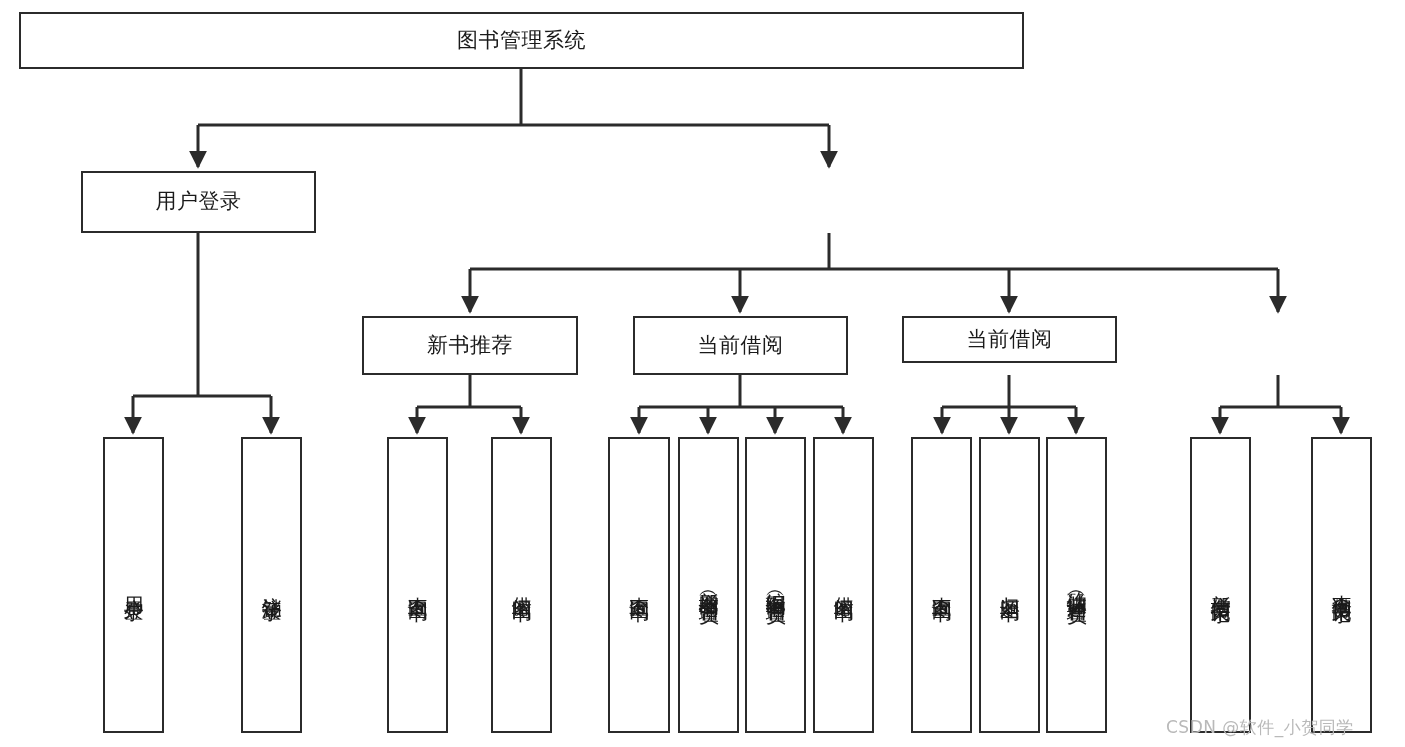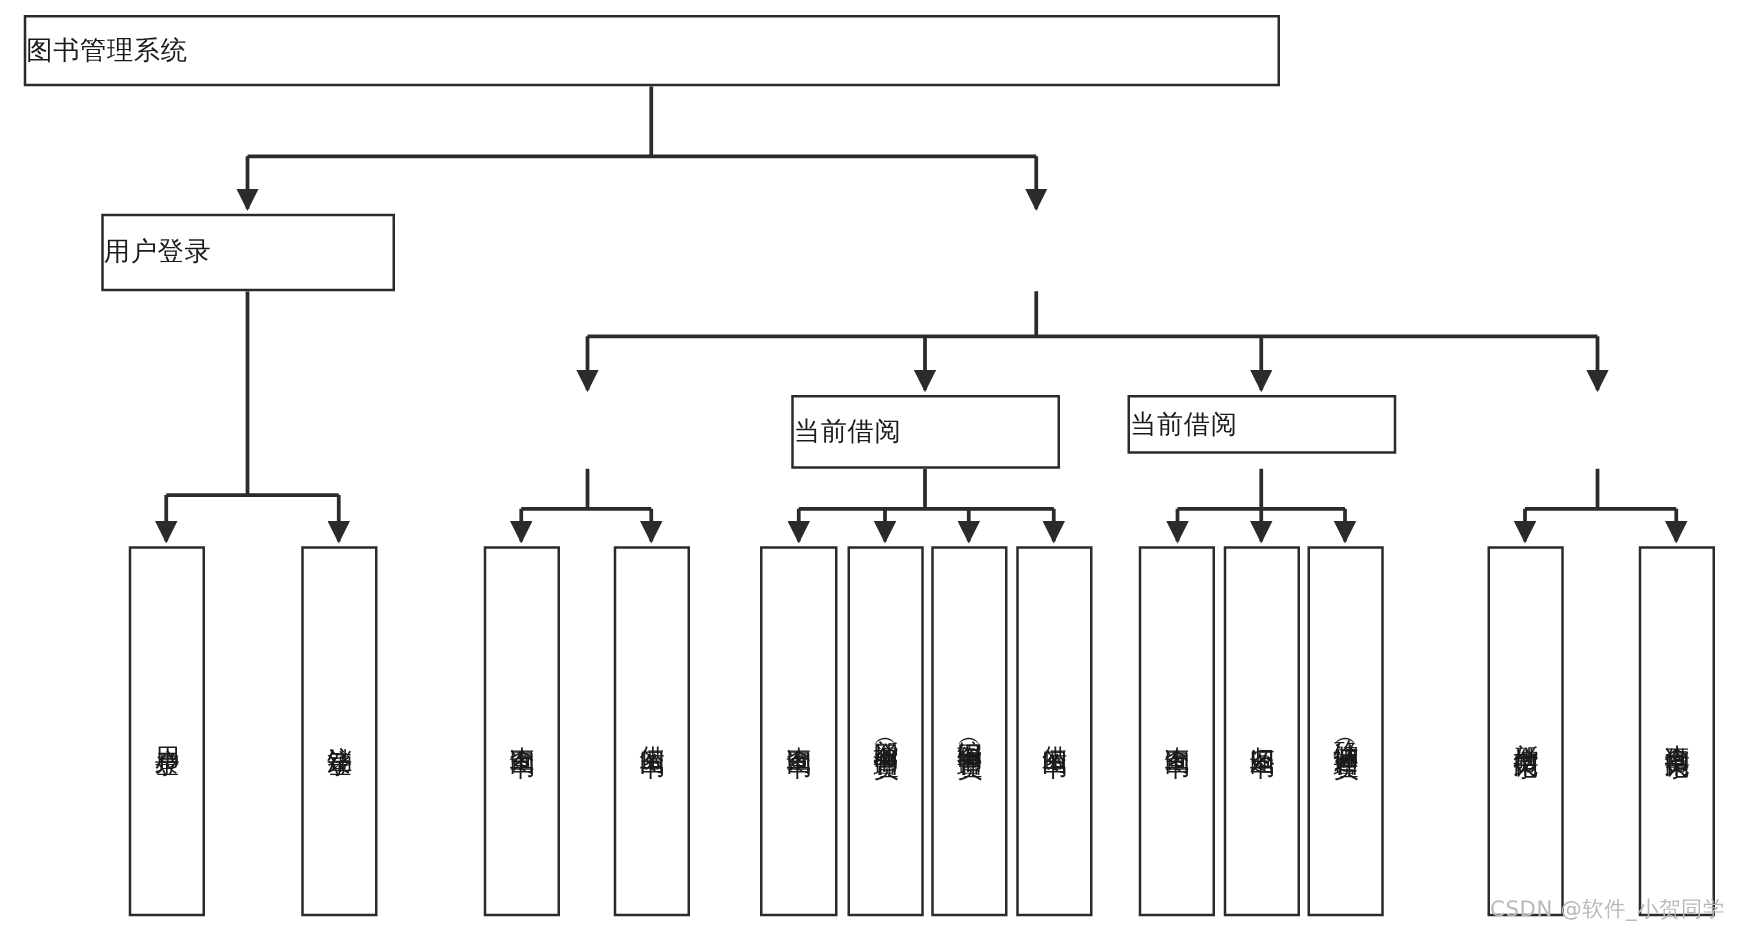--- a/index.html
+++ b/index.html
@@ -26,20 +26,21 @@
     height: 747px;
     pointer-events: none;
   }
   .node {
     position: absolute;
     box-sizing: border-box;
     background: #ffffff;
     border: 2px solid #2b2b2b;
     display: flex;
     align-items: center;
+    justify-content: center;
     color: #1a1a1a;
   }
   .node-label {
     text-align: center;
     line-height: 1.12;
     letter-spacing: 0.5px;
     white-space: nowrap;
   }
   .node.horizontal .node-label {
     font-size: 21px;
@@ -124,20 +125,23 @@
   </svg>
 
   <div class="node horizontal" style="left:19px; top:12px; width:1005px; height:57px;">
     <span class="node-label">图书管理系统</span>
   </div>
 
   <div class="node horizontal" style="left:81px; top:171px; width:235px; height:62px;">
     <span class="node-label">用户登录</span>
   </div>
 
+  <div class="node horizontal" style="left:362px; top:316px; width:216px; height:59px;">
+    <span class="node-label">新书推荐</span>
+  </div>
   <div class="node horizontal" style="left:633px; top:316px; width:215px; height:59px;">
     <span class="node-label">当前借阅</span>
   </div>
   <div class="node horizontal" style="left:902px; top:316px; width:215px; height:47px;">
     <span class="node-label">当前借阅</span>
   </div>
 
   <div class="node vertical" style="left:103px; top:437px; width:61px; height:296px;">
     <span class="node-label">用户登录</span>
   </div>
@@ -175,15 +179,15 @@
     <span class="node-label">确认归还（管理员）</span>
   </div>
 
   <div class="node vertical" style="left:1190px; top:437px; width:61px; height:296px;">
     <span class="node-label">新增借阅记录</span>
   </div>
   <div class="node vertical" style="left:1311px; top:437px; width:61px; height:296px;">
     <span class="node-label">查询借阅记录</span>
   </div>
 
-  <div class="watermark" style="left:1192px; top:716px;text-align:right;">CSDN @软件_小贺同学</div>
+  <div class="watermark" style="left:1166px; top:716px;text-align:right;">CSDN @软件_小贺同学</div>
 
 </div>
 
 </body></html>

